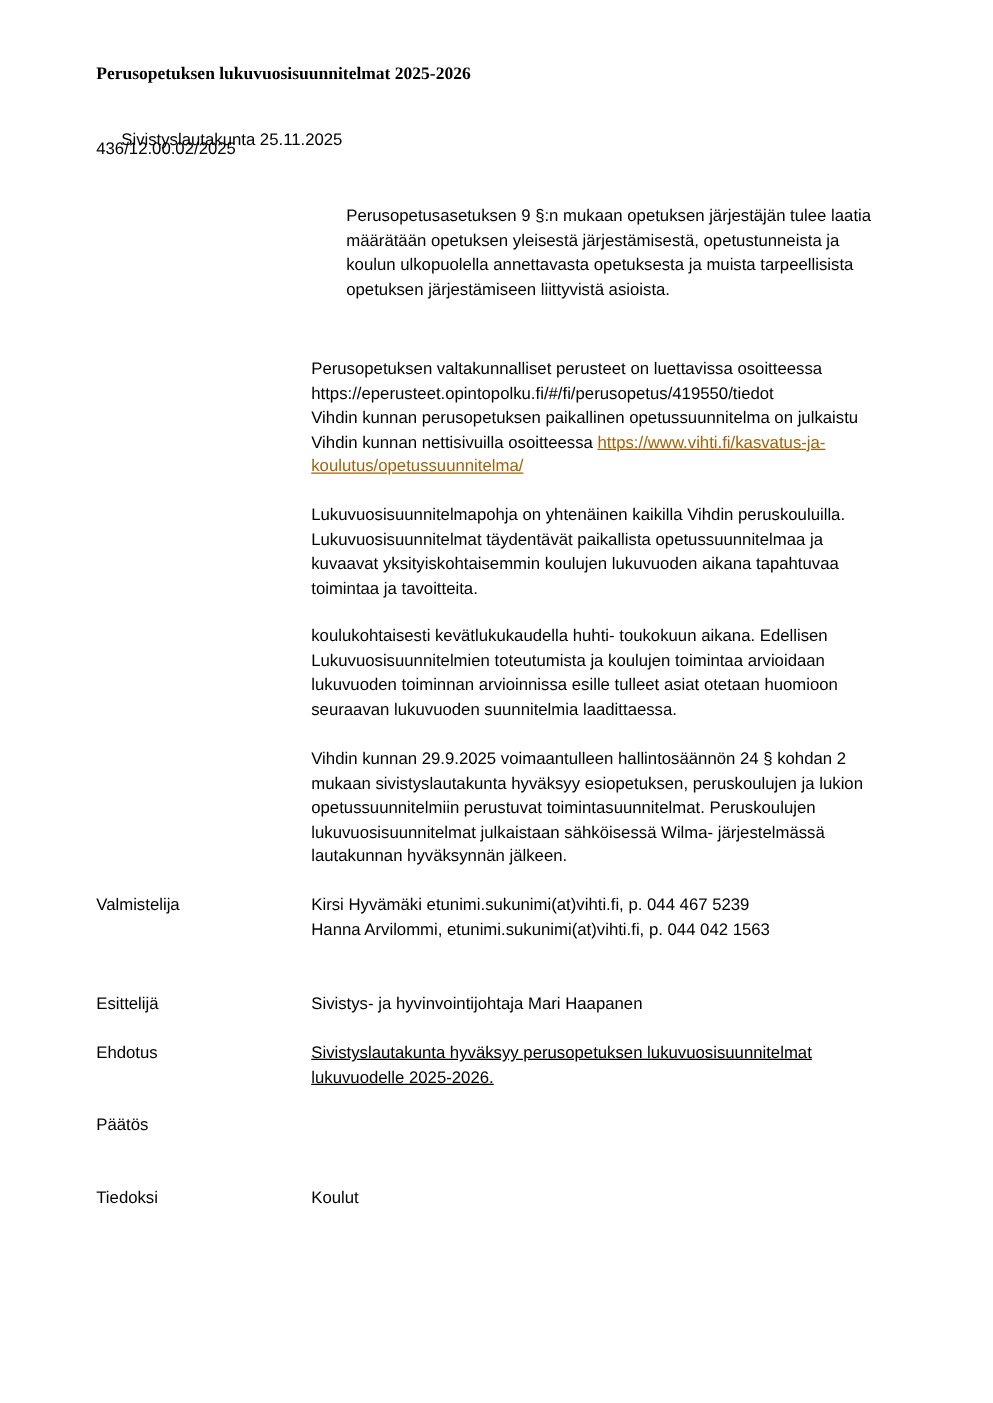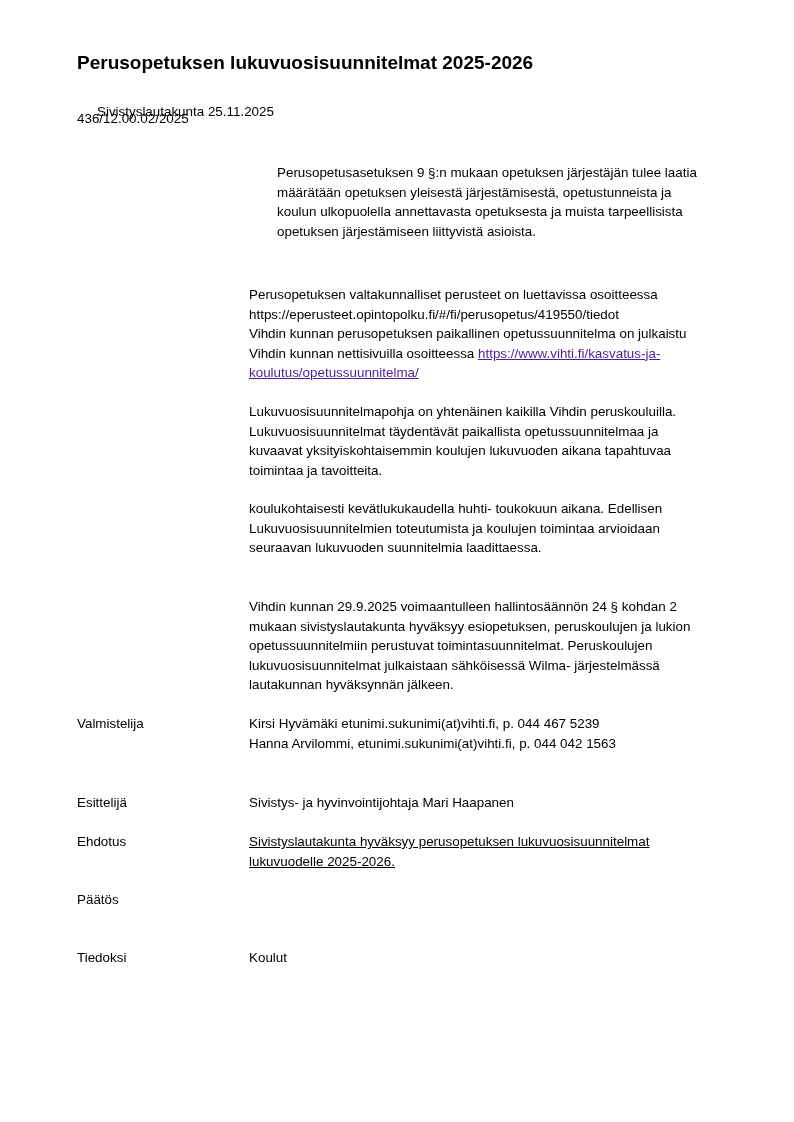--- a/index.html
+++ b/index.html
@@ -2,28 +2,28 @@
 <html><head>
 <meta charset="utf-8">
 <style>
   html, body { margin: 0; padding: 0; background: #ffffff; }
   body {
     width: 794px; height: 1122px; position: relative; overflow: hidden;
     font-family: "Liberation Sans", "DejaVu Sans", sans-serif;
     color: #000000; font-size: 13.4px;
   }
   .abs { position: absolute; white-space: nowrap; }
-  .title { font-weight: bold; font-size: 19px; }
+  .title { font-weight: bold; font-size: 14px; font-family: Liberation Serif, serif; }
   .line { line-height: 19.5px; }
   .para { position: absolute; left: 249px; width: 520px; }
   .para div { white-space: nowrap; line-height: 19.5px; }
   .label { position: absolute; left: 77px; }
   .value { position: absolute; left: 249px; }
   .value div { line-height: 19.5px; white-space: nowrap; }
-  a.link { color: #4c1d95; text-decoration: underline; }
+  a.link { color: #a16207; text-decoration: underline; }
 </style>
 </head>
 <body>
 
 <div class="abs title" style="left:77px; top:52px;">Perusopetuksen lukuvuosisuunnitelmat 2025-2026</div>
 
 <div class="abs line" style="left:77px; top:102px;margin-left:20px;">Sivistyslautakunta 25.11.2025</div>
 <div class="abs line" style="left:77px; top:109px;">436/12.00.02/2025</div>
 
 <div class="para" style="top:163px;margin-left:28px;">
@@ -44,20 +44,21 @@
 <div class="para" style="top:402px;">
   <div>Lukuvuosisuunnitelmapohja  on yhtenäinen kaikilla Vihdin peruskouluilla.</div>
   <div>Lukuvuosisuunnitelmat täydentävät paikallista opetussuunnitelmaa ja</div>
   <div>kuvaavat yksityiskohtaisemmin koulujen lukuvuoden aikana tapahtuvaa</div>
   <div>toimintaa ja tavoitteita.</div>
 </div>
 
 <div class="para" style="top:499px;">
   <div>koulukohtaisesti kevätlukukaudella huhti- toukokuun  aikana. Edellisen</div>
   <div>Lukuvuosisuunnitelmien toteutumista ja koulujen toimintaa arvioidaan</div>
+  <div>lukuvuoden  toiminnan arvioinnissa esille tulleet asiat otetaan huomioon</div>
   <div>seuraavan lukuvuoden suunnitelmia laadittaessa.</div>
 </div>
 
 <div class="para" style="top:597px;">
   <div>Vihdin kunnan 29.9.2025 voimaantulleen hallintosäännön 24 § kohdan 2</div>
   <div>mukaan sivistyslautakunta hyväksyy esiopetuksen, peruskoulujen ja lukion</div>
   <div>opetussuunnitelmiin perustuvat toimintasuunnitelmat.  Peruskoulujen</div>
   <div>lukuvuosisuunnitelmat  julkaistaan sähköisessä Wilma- järjestelmässä</div>
   <div>lautakunnan hyväksynnän jälkeen.</div>
 </div>

